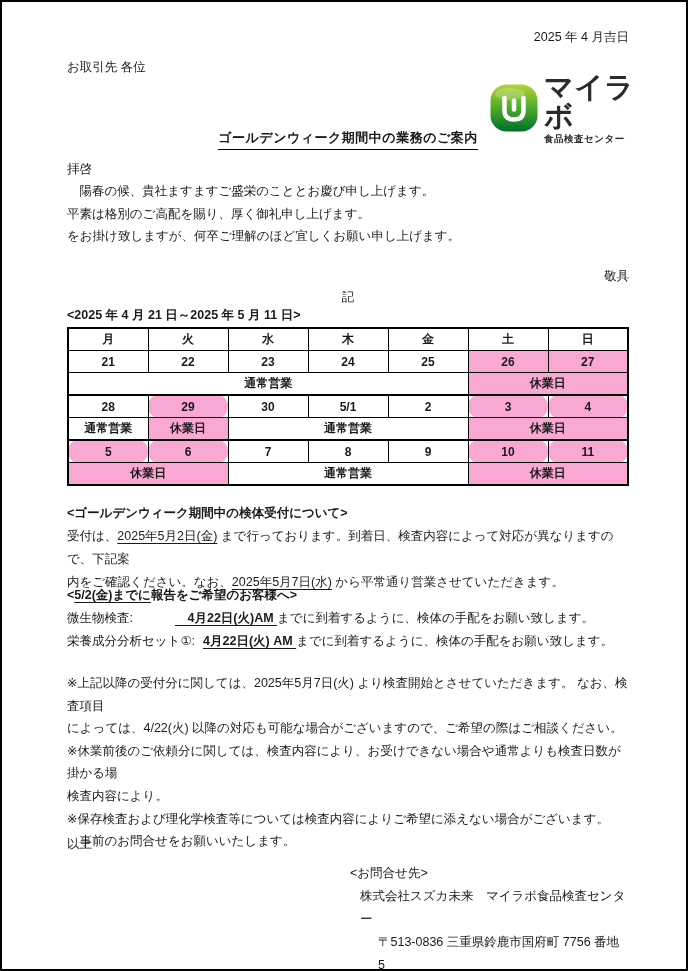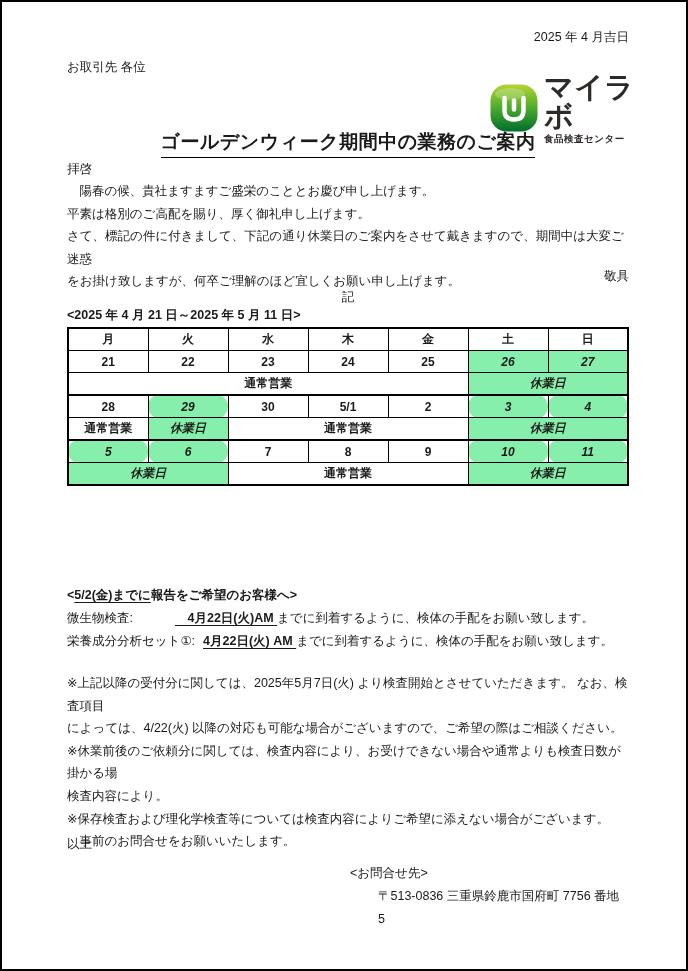--- a/index.html
+++ b/index.html
@@ -20,38 +20,38 @@
   .recipient { top:57px; }
 
   .logo { position:absolute; left:487px; top:71px; width:155px; display:flex; align-items:center; }
   .logo-mark { width:50px; height:50px; flex:0 0 auto; }
   .logo-text { margin-left:5px; line-height:1; }
   .logo-brand { font-size:29px; font-weight:bold; color:#2e2a28; letter-spacing:0.5px; }
   .logo-sub { font-size:9.5px; font-weight:bold; color:#2e2a28; margin-top:3px; letter-spacing:0.5px; }
 
   .title-wrap { top:127px; text-align:center; }
   .title-text {
-    display:inline-block; font-size:19px; font-weight:bold;
+    display:inline-block; font-size:13px; font-weight:bold;
     border-bottom:1.5px solid #000; padding-bottom:2px; letter-spacing:0.5px;
   }
 
   .greeting { top:156px; line-height:22.4px; }
   .keigu { top:266px; text-align:right; }
   .record { top:287px; text-align:center; }
 
   .period { top:305px; font-weight:bold; }
 
   .cal { top:325px; }
   table.schedule { width:562px; border-collapse:collapse; table-layout:fixed; border:2.5px solid #000; }
   table.schedule td {
     border:1px solid #000; height:21px; text-align:center; vertical-align:middle;
     font-size:12px; font-weight:bold; padding:0;
   }
   table.schedule tr.week-start td { border-top:2px solid #000000;border-radius:11px; }
-  td.closed { background:#86efac;font-style:italic; }
+  td.closed { background:#f9a8d4; }
 
   .sec1 { top:500px; line-height:23px; }
   .sec2 { top:582px; line-height:23px; }
   .sec-head { font-weight:bold; }
   .u { text-decoration:underline; text-underline-offset:3px; }
   .bu { font-weight:bold; text-decoration:underline; text-underline-offset:3px; white-space:pre; }
   .req-row { display:flex;align-items:center; }
   .req-label { flex:0 0 auto; }
   .req-gap1 { width:42px; }
   .req-gap2 { width:8px; }
@@ -94,21 +94,20 @@
   </div>
 
   <div class="abs title-wrap">
     <span class="title-text">ゴールデンウィーク期間中の業務のご案内</span>
   </div>
 
   <div class="abs greeting">
     <div>拝啓</div>
     <div>　陽春の候、貴社ますますご盛栄のこととお慶び申し上げます。</div>
     <div>平素は格別のご高配を賜り、厚く御礼申し上げます。</div>
-    <div>さて、標記の件に付きまして、下記の通り休業日のご案内をさせて戴きますので、期間中は大変ご迷惑</div>
     <div>をお掛け致しますが、何卒ご理解のほど宜しくお願い申し上げます。</div>
   </div>
 
   <div class="abs keigu">敬具</div>
   <div class="abs record">記</div>
 
   <div class="abs period">&lt;2025 年 4 月 21 日～2025 年 5 月 11 日&gt;</div>
 
   <div class="abs cal">
     <table class="schedule">
@@ -161,20 +160,25 @@
       </tr>
       <tr>
         <td colspan="2" class="closed">休業日</td>
         <td colspan="3">通常営業</td>
         <td colspan="2" class="closed">休業日</td>
       </tr>
     </tbody>
       </table>
   </div>
 
+  <div class="abs sec1">
+    <div class="sec-head">&lt;ゴールデンウィーク期間中の検体受付について&gt;</div>
+    <div><span>受付は、</span><span class="u">2025年5月2日(金)</span><span> まで行っております。到着日、検査内容によって対応が異なりますので、下記案</span></div>
+    <div><span>内をご確認ください。なお、</span><span class="u">2025年5月7日(水)</span><span> から平常通り営業させていただきます。</span></div>
+  </div>
 
   <div class="abs sec2">
     <div class="sec-head"><span>&lt;</span><span class="u">5/2(金)までに</span><span>報告をご希望のお客様へ&gt;</span></div>
     <div class="req-row">
       <span class="req-label">微生物検査:</span>
       <span class="req-gap1"></span>
       <span class="bu">　4月22日(火)AM </span>
       <span>までに到着するように、検体の手配をお願い致します。</span>
     </div>
     <div class="req-row">
@@ -192,18 +196,19 @@
     <div>検査内容により。</div>
     <div>※保存検査および理化学検査等については検査内容によりご希望に添えない場合がございます。</div>
     <div>　事前のお問合せをお願いいたします。</div>
   </div>
 
   <div class="abs ijou">以上</div>
 
   <div class="abs footer">
     <div class="footer-inner">
       <div>&lt;お問合せ先&gt;</div>
+      <div class="f-company">株式会社スズカ未来　マイラボ食品検査センター</div>
       <div class="f-address">〒513-0836 三重県鈴鹿市国府町 7756 番地 5</div>
 
     </div>
   </div>
 
 </div>
 
 </body></html>

